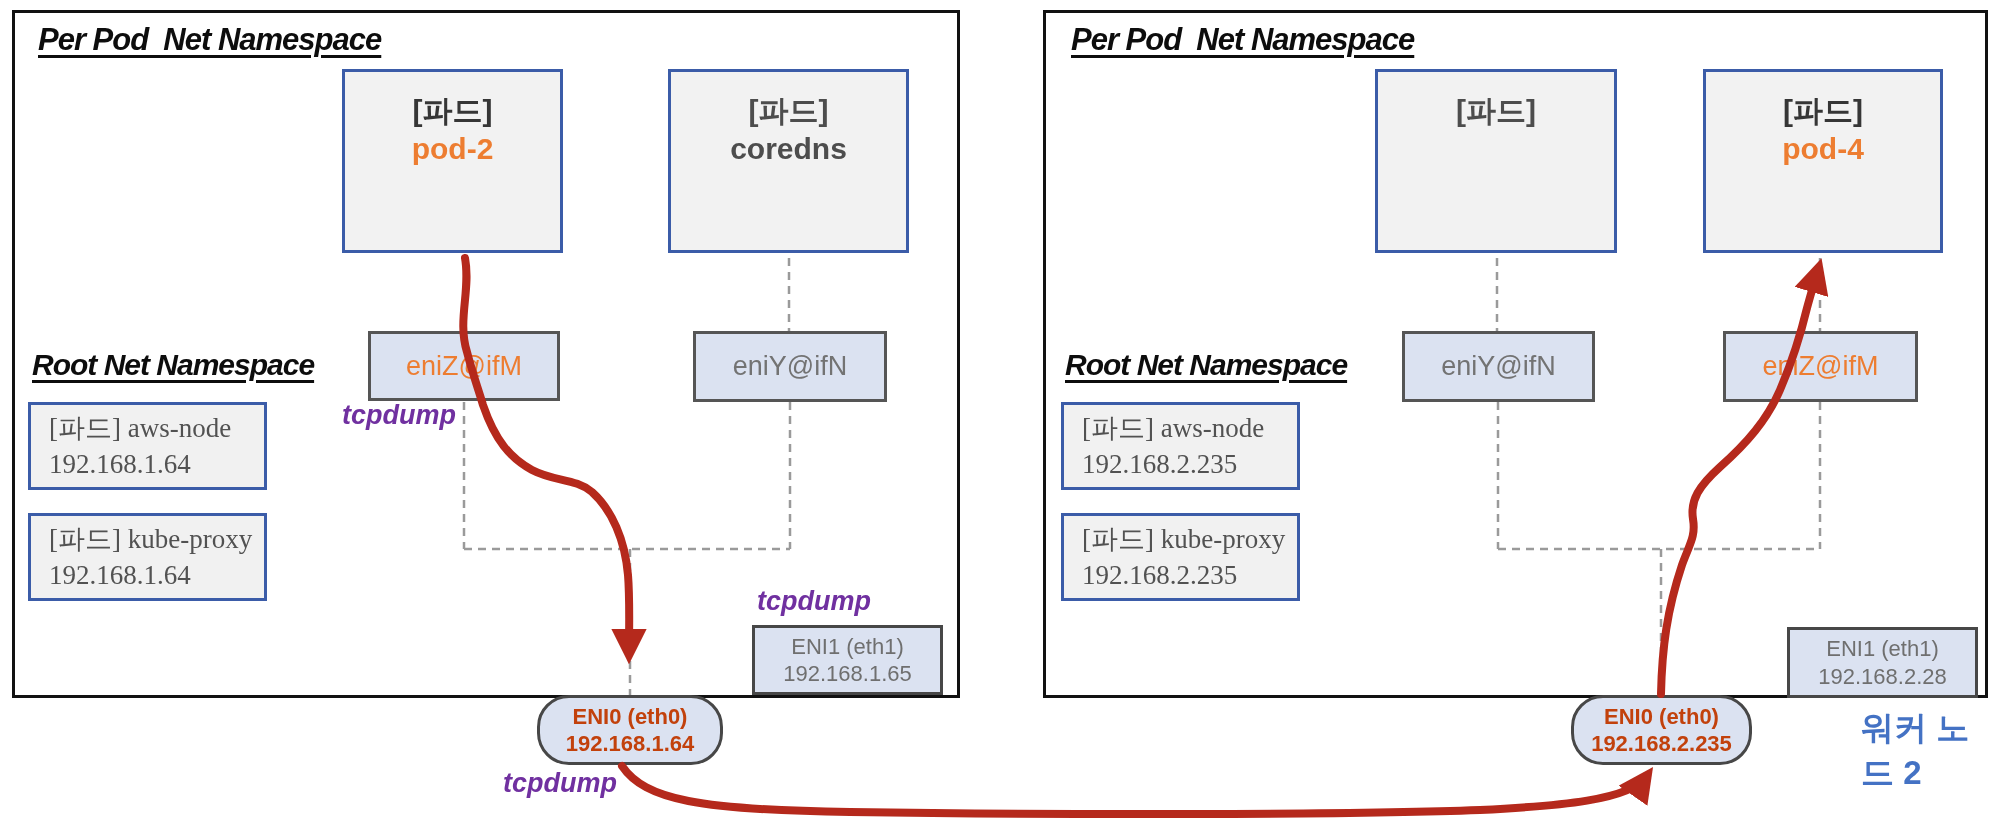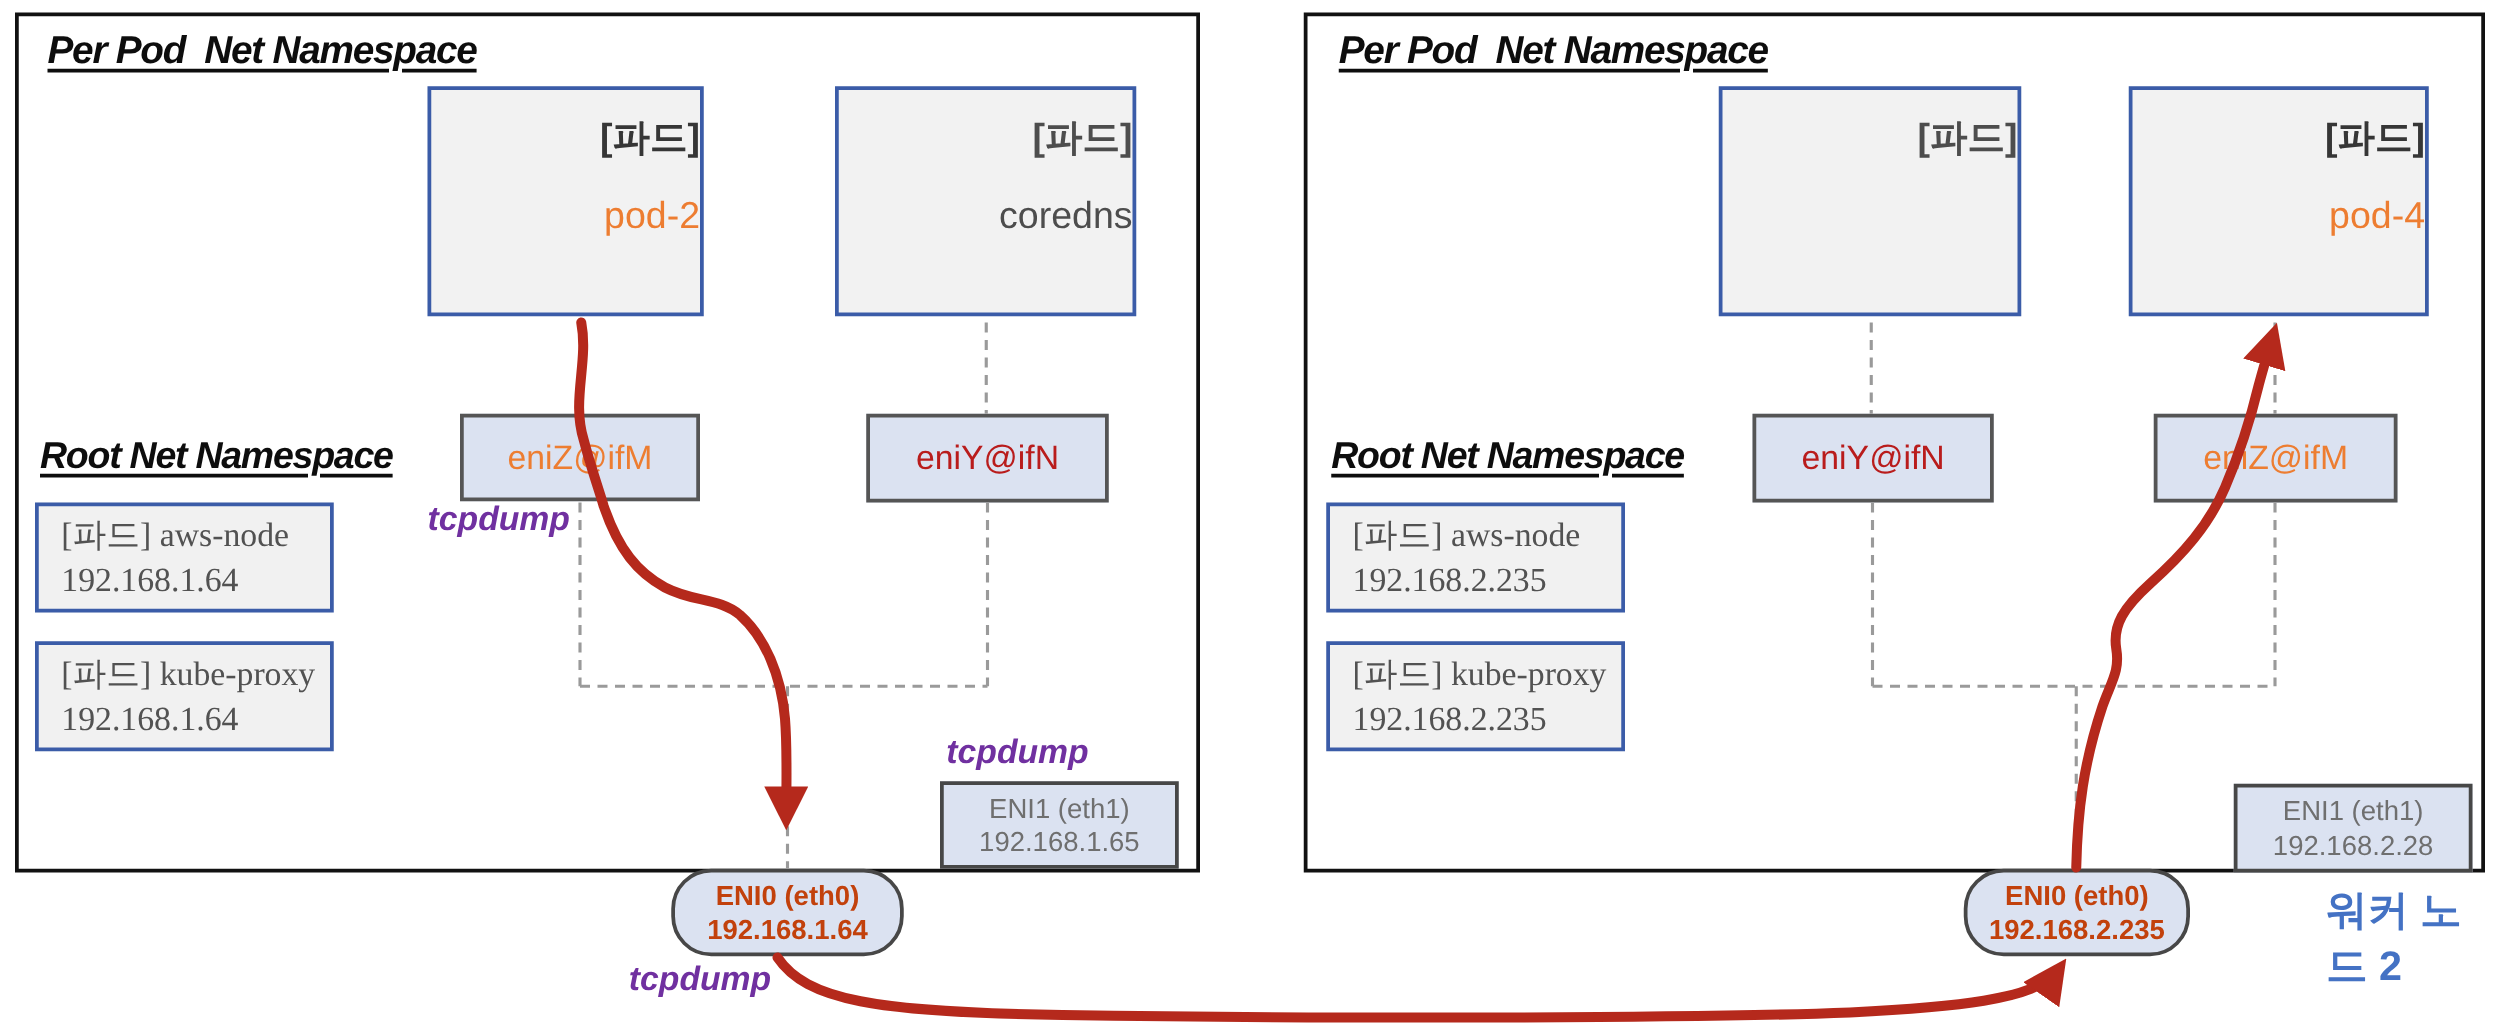--- a/index.html
+++ b/index.html
@@ -10,37 +10,37 @@
   .node{
     position:absolute;border:3px solid #111;background:#fff;box-sizing:border-box;
   }
   .ns-title{
     position:absolute;font-size:31px;font-weight:bold;font-style:italic;color:#0d0d0d;
     letter-spacing:-1px;text-decoration:underline;text-decoration-thickness:3px;
     text-underline-offset:5px;white-space:pre;
   }
   .pod-box{
     position:absolute;background:#f2f2f2;border:3px solid #3b5ca8;box-sizing:border-box;
-    display:flex;flex-direction:column;align-items:flex-end;padding-top:20px;gap:24px;
+    display:flex;flex-direction:column;align-items:center;padding-top:20px;
   }
   .pod-tag{font-size:30px;font-weight:bold;color:#363636;line-height:1.25;}
-  .pod-name{font-size:30px;font-weight:normal;color:#363636;line-height:1.25;}
+  .pod-name{font-size:30px;font-weight:bold;color:#363636;line-height:1.25;}
   .muted .pod-tag,.muted .pod-name{color:#4d4d4d;}
   .accent-text{color:#ed7d31 !important;}
   .ifbox{
     position:absolute;background:#dbe2f1;border:4px solid #474747;box-sizing:border-box;
     display:flex;flex-direction:column;align-items:center;justify-content:center;line-height:1.2;
   }
   .ifbox .if-name{font-size:22px;font-weight:bold;color:#0d0d0d;}
   .ifbox .if-ip{font-size:23px;color:#ed7d31;}
   .ifbox.gray .if-name{font-weight:normal;color:#6f6f6f;}
   .ifbox.gray .if-ip{color:#6f6f6f;}
   .veth{
     position:absolute;background:#dbe2f1;border:3px solid #555;box-sizing:border-box;
-    display:flex;align-items:center;justify-content:center;font-size:27px;color:#b91c1c;
+    display:flex;align-items:center;justify-content:center;font-size:27px;color:#737373;
   }
   .hostpod{
     position:absolute;background:#f1f1f1;border:3px solid #3b5ca8;box-sizing:border-box;
     font-family:"Liberation Serif","DejaVu Serif",serif;font-size:27px;color:#525252;
     display:flex;flex-direction:column;justify-content:center;padding-left:18px;line-height:1.35;
   }
   .eni-ext{
     position:absolute;background:#dbe2f1;border:3px solid #474747;box-sizing:border-box;
     display:flex;flex-direction:column;align-items:center;justify-content:center;line-height:1.25;
     font-size:22px;

